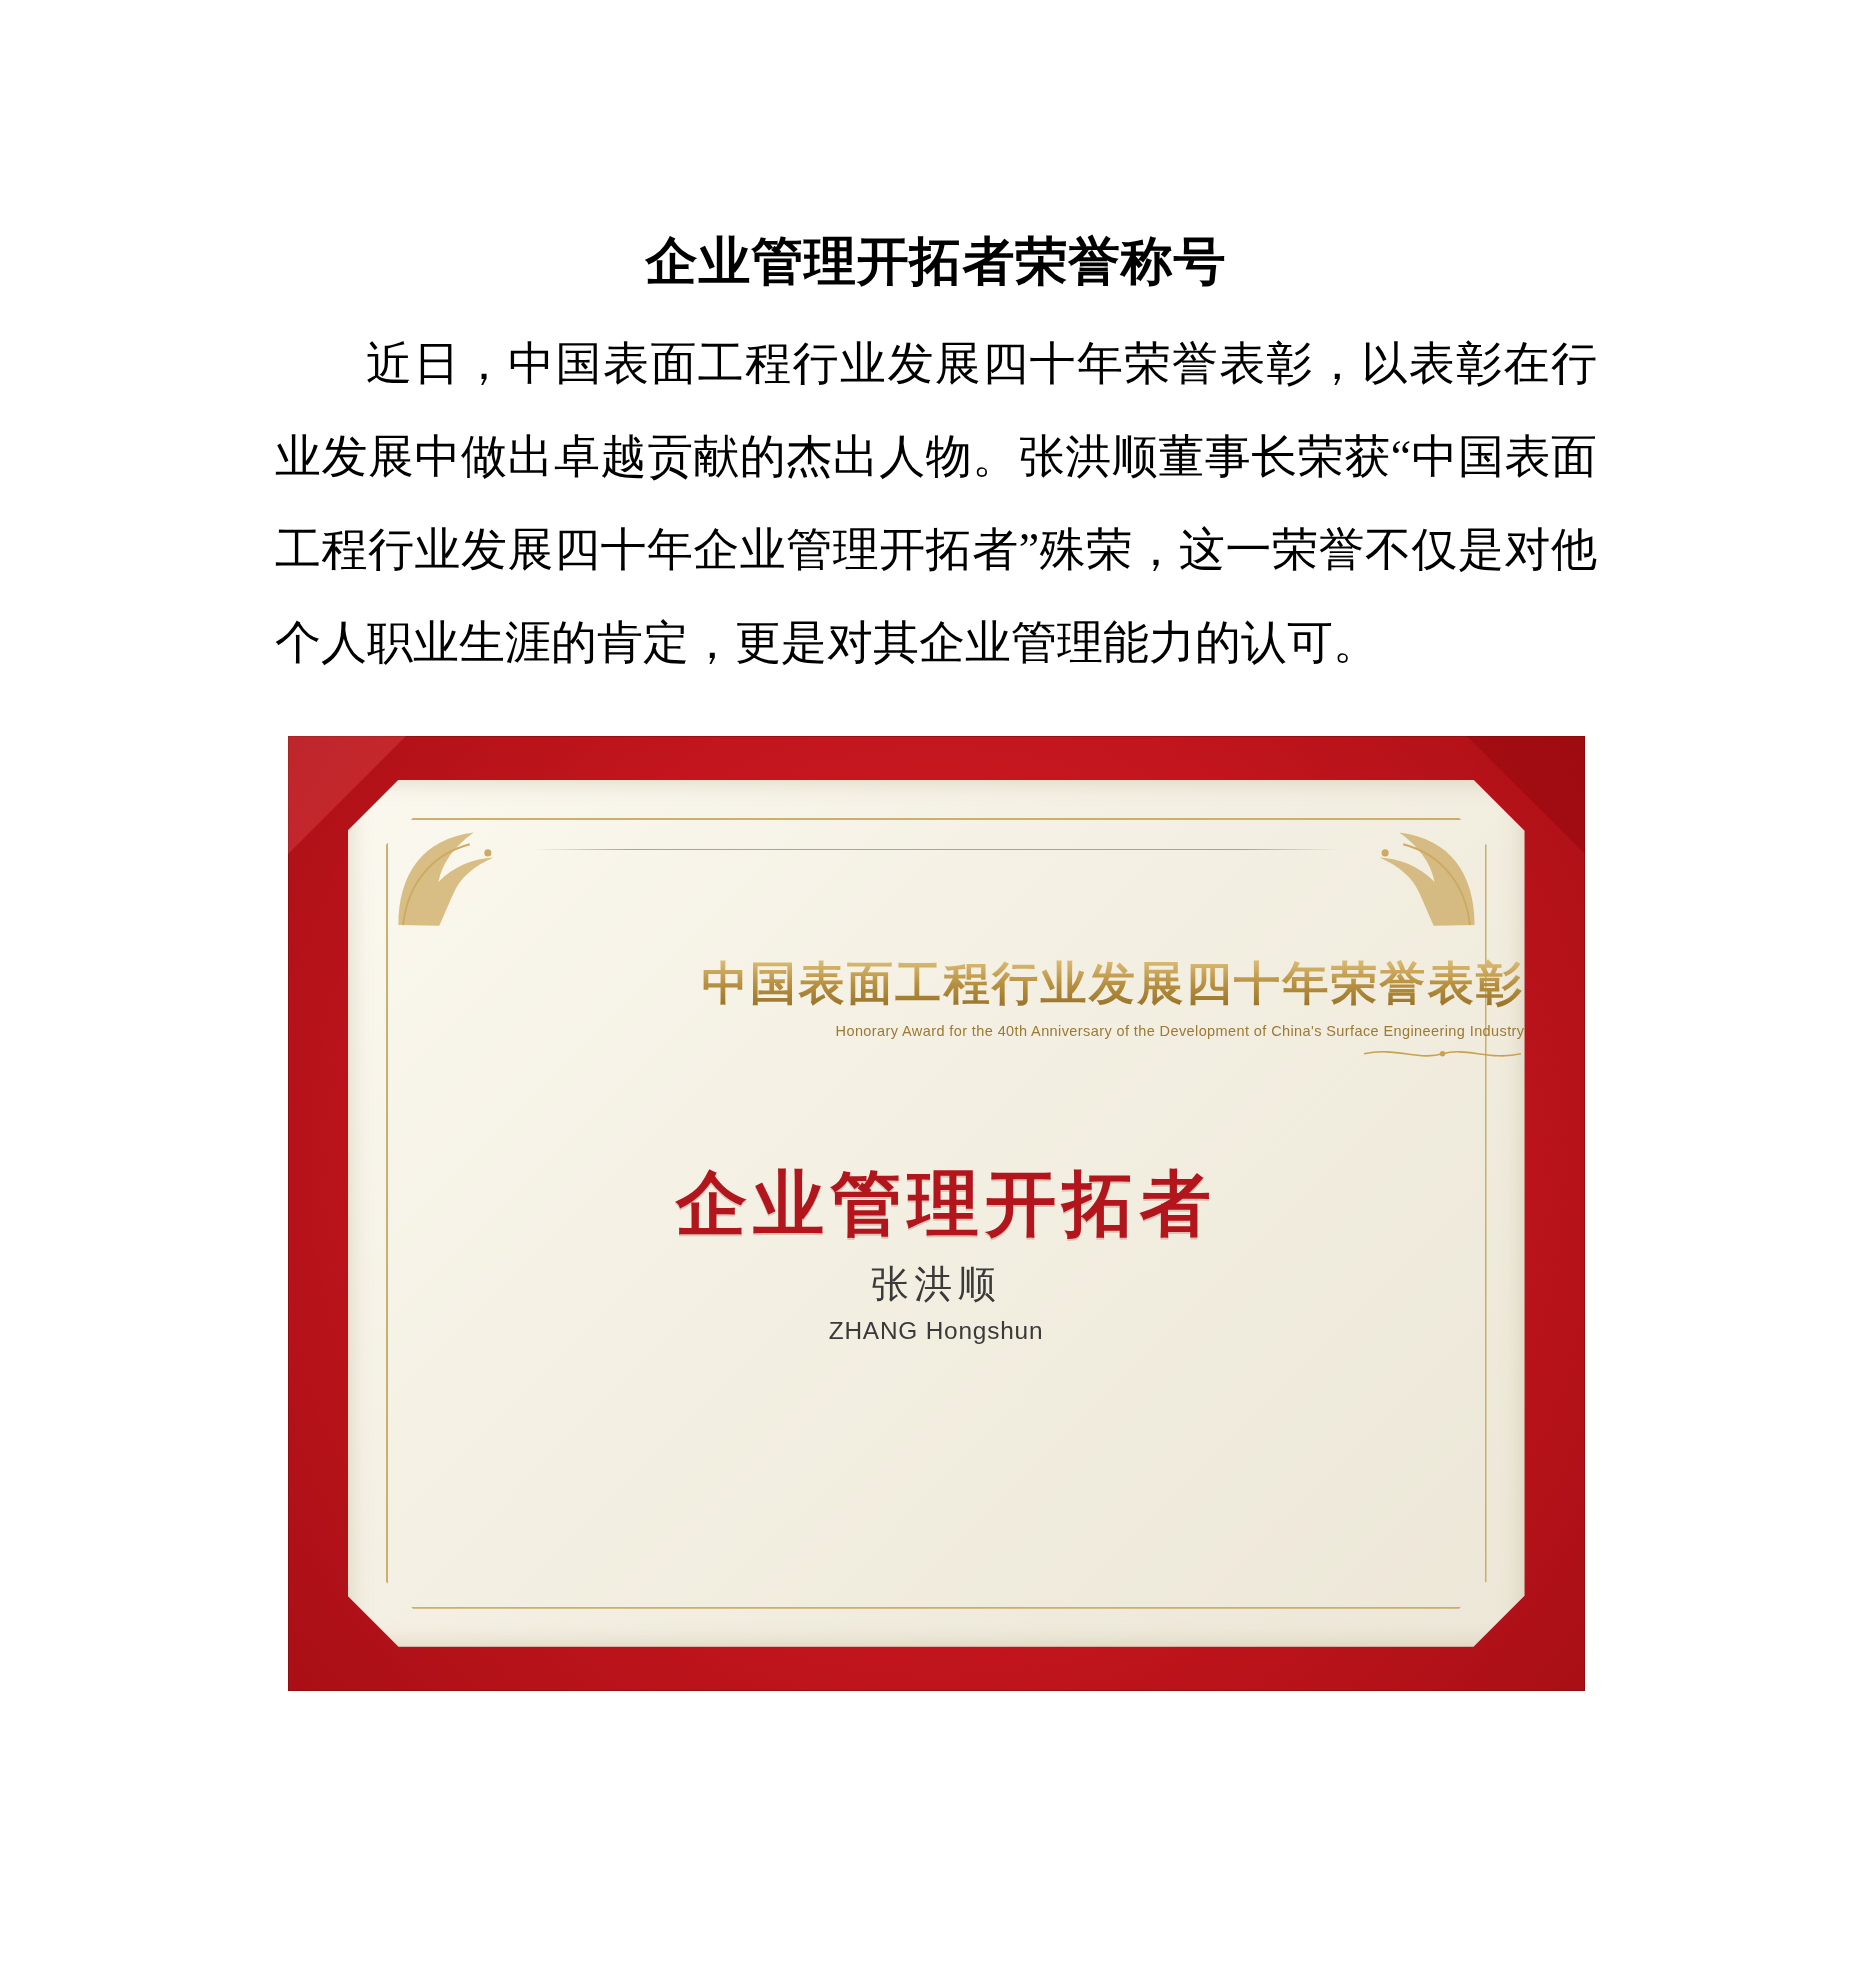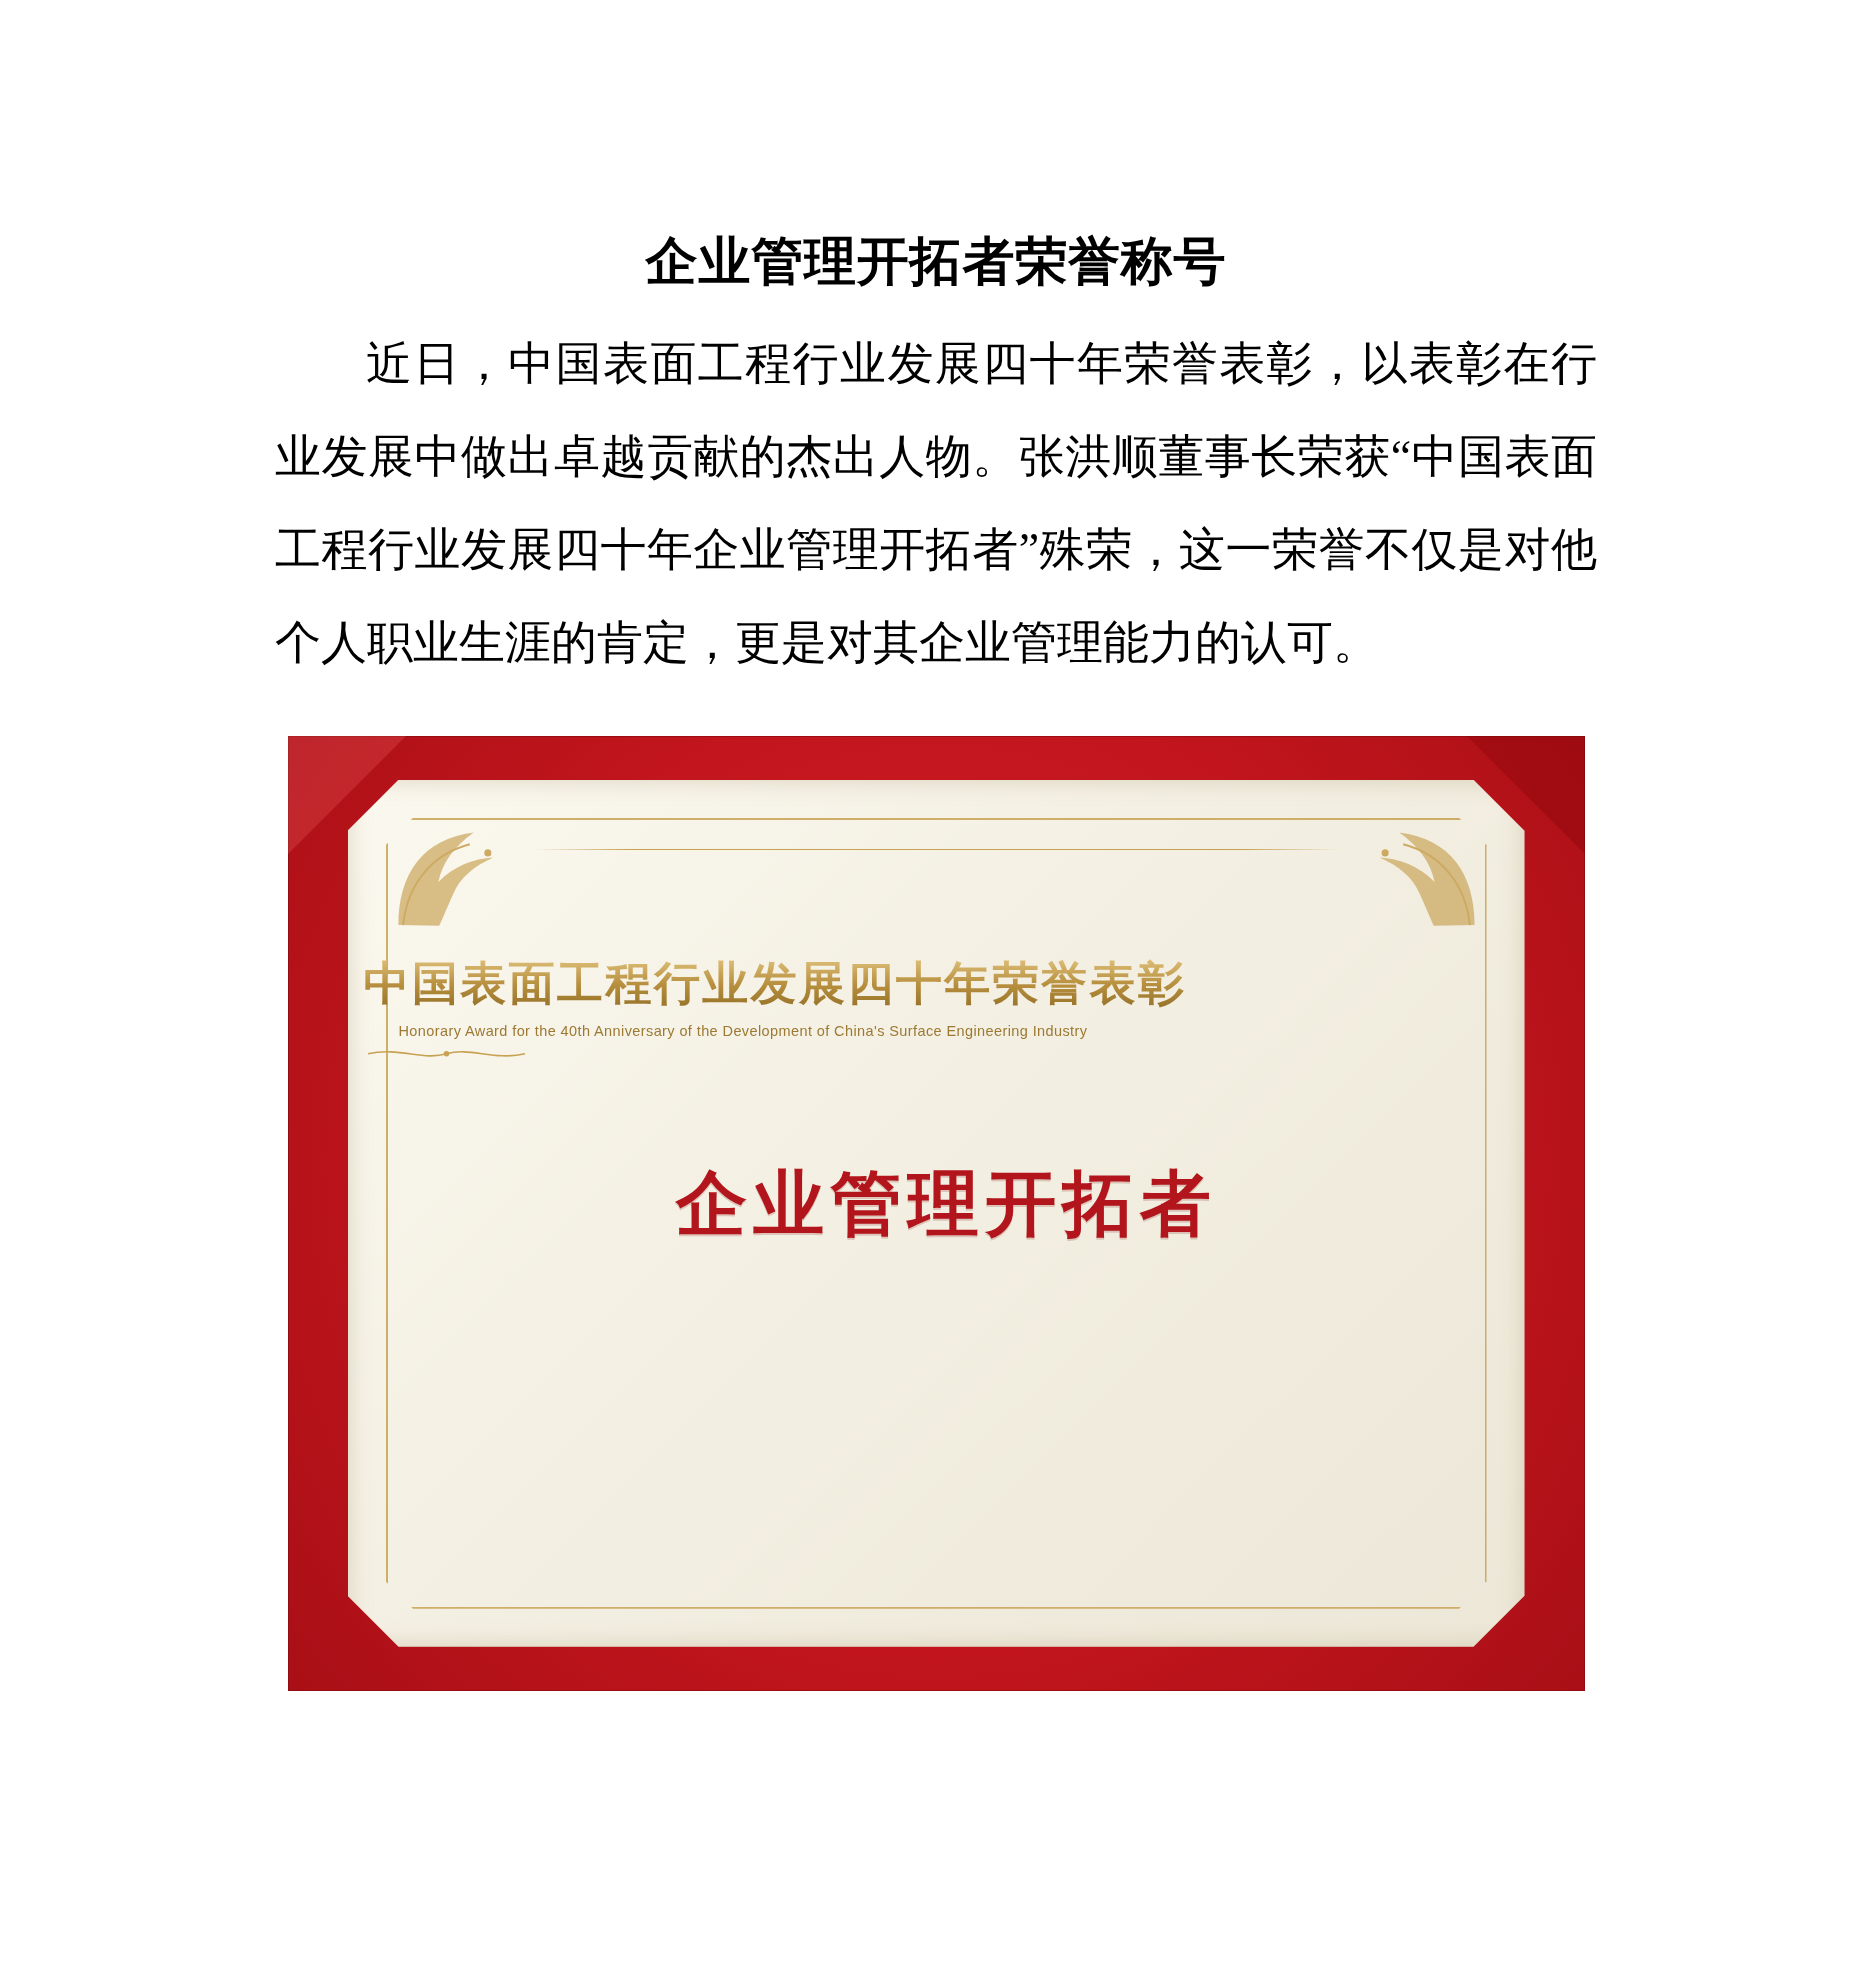--- a/index.html
+++ b/index.html
@@ -99,22 +99,21 @@
   .rule {
     position: absolute;
     height: 1.6px;
     background: linear-gradient(90deg, rgba(199,162,83,0) 0%, #c7a253 12%, #c7a253 88%, rgba(199,162,83,0) 100%);
   }
   .rule.top { left: 185px; right: 185px; top: 69px; }
 
   .cert-head {
     position: absolute;
     top: 173px; left: 0; right: 0;
-    text-align: left;
-    margin-left: 16px;
+    text-align: right;
   }
   .cert-head .zh {
     font-family: "Liberation Serif", serif;
     font-weight: bold;
     font-size: 46px;
     letter-spacing: 2.4px;
     background: linear-gradient(180deg,#e6c986 0%, #b8903f 50%, #8d6a22 100%);
     -webkit-background-clip: text;
     background-clip: text;
     color: transparent;
@@ -197,19 +196,23 @@
           <div class="zh">中国表面工程行业发展四十年荣誉表彰</div>
           <div class="en">Honorary Award for the 40th Anniversary of the Development of China's Surface Engineering Industry</div>
           <svg class="head-flourish" viewBox="0 0 420 40">
             <path d="M10 20 C90 2 150 38 210 20 C270 2 330 38 410 20" fill="none" stroke="currentColor" stroke-width="4"></path>
             <circle cx="210" cy="20" r="7" fill="currentColor"></circle>
           </svg>
         </div>
 
         <div class="cert-award">企业管理开拓者</div>
 
+        <div class="cert-name">
+          <div class="cn">张洪顺</div>
+          <div class="en">ZHANG Hongshun</div>
+        </div>
 
       </div>
     </div>
   </div>
 
 </div>
 
 
 </body></html>

